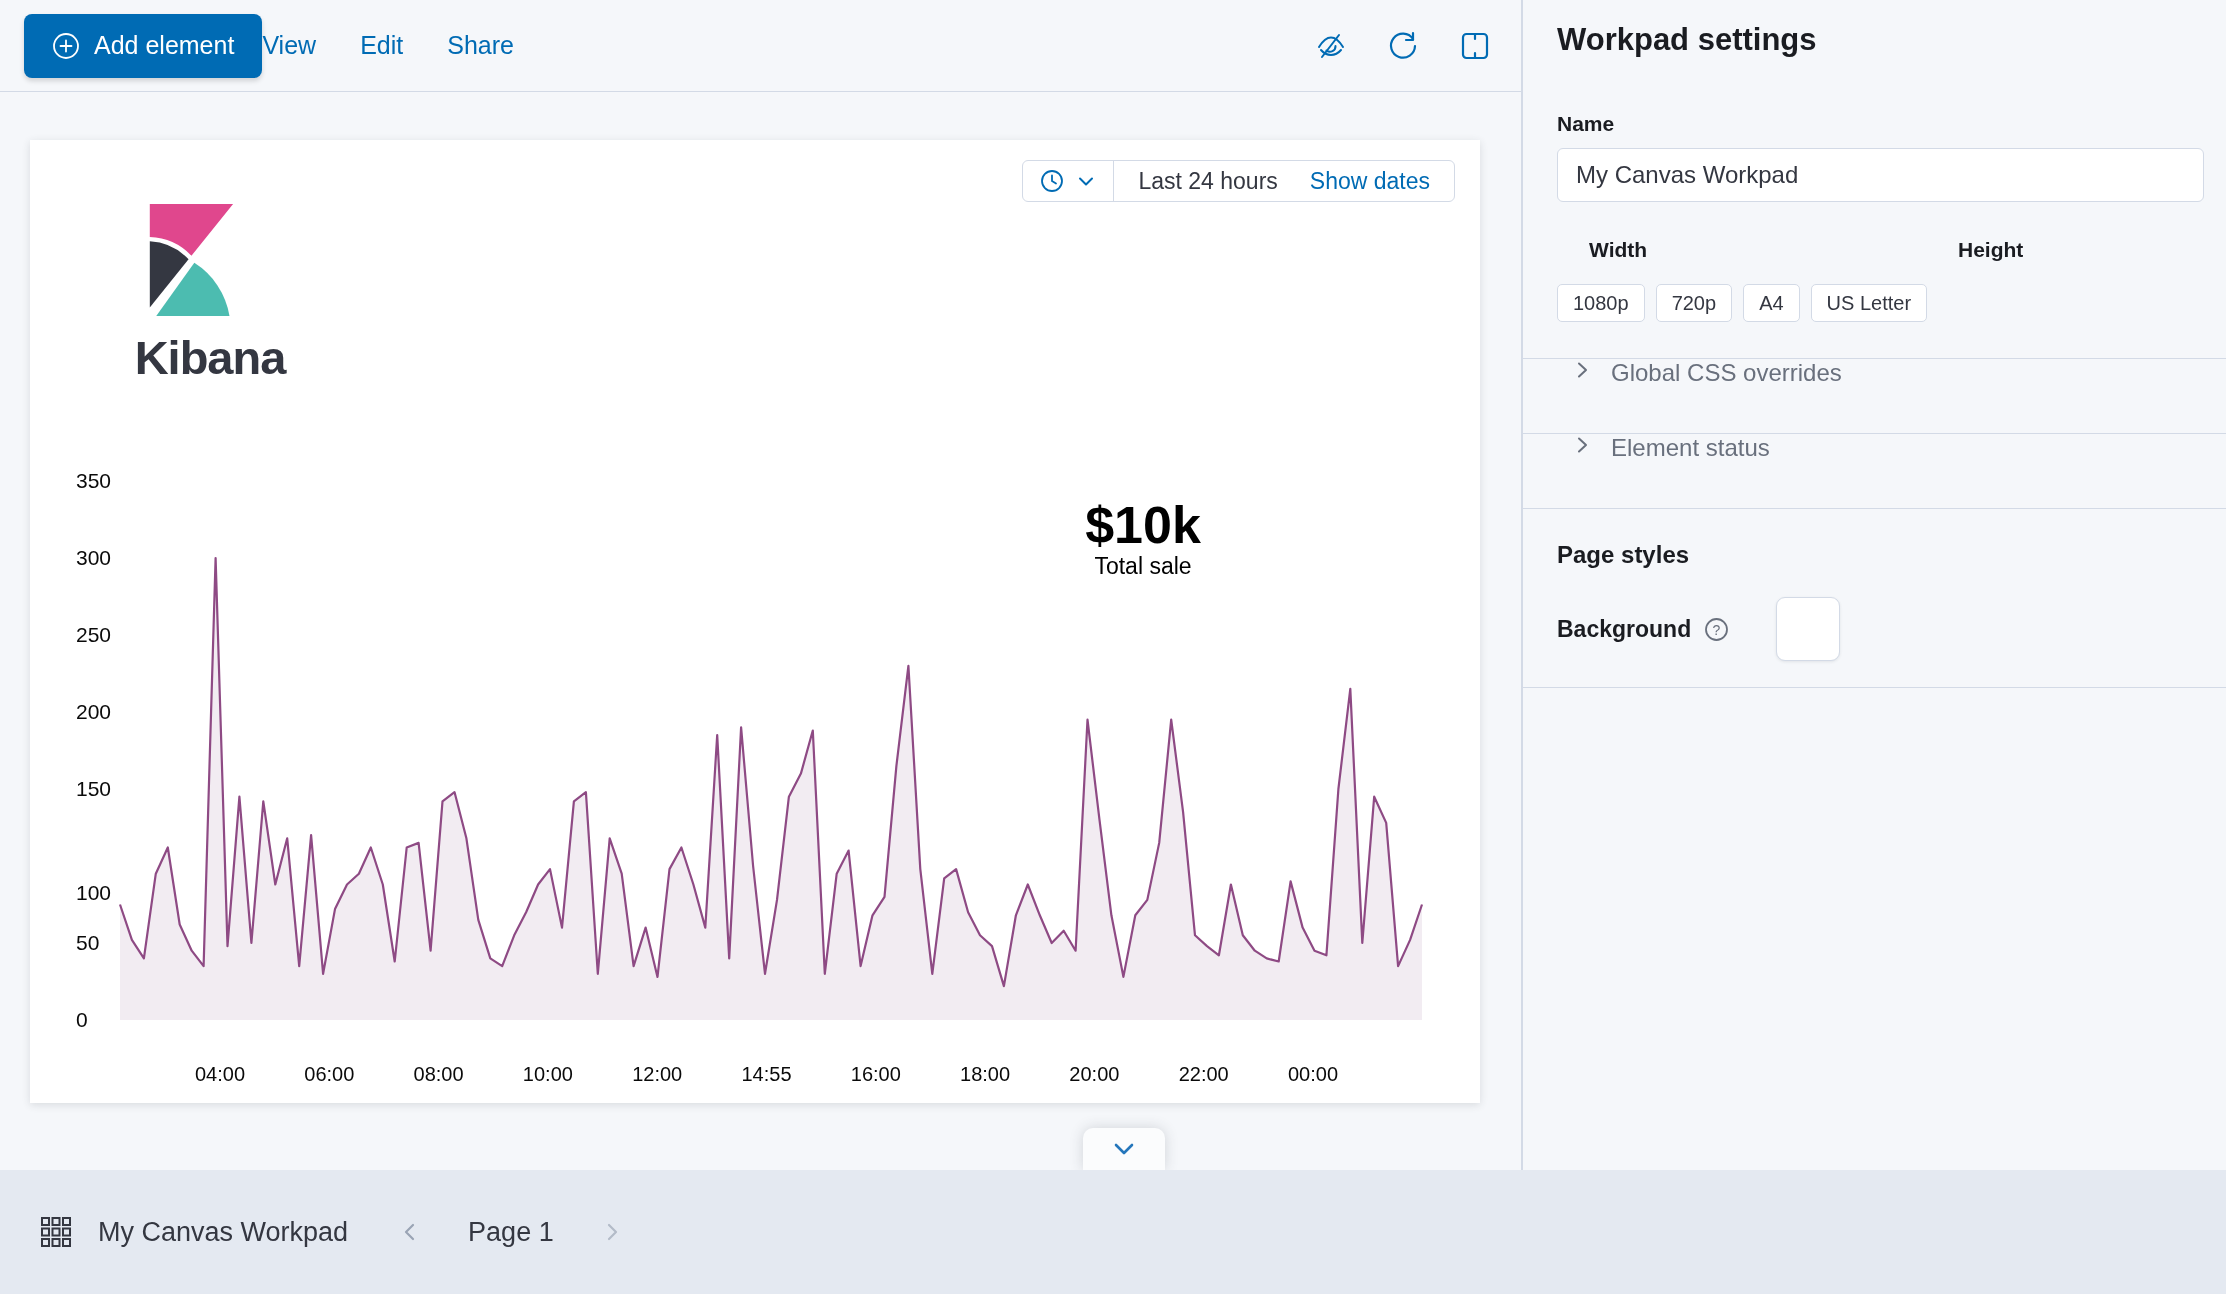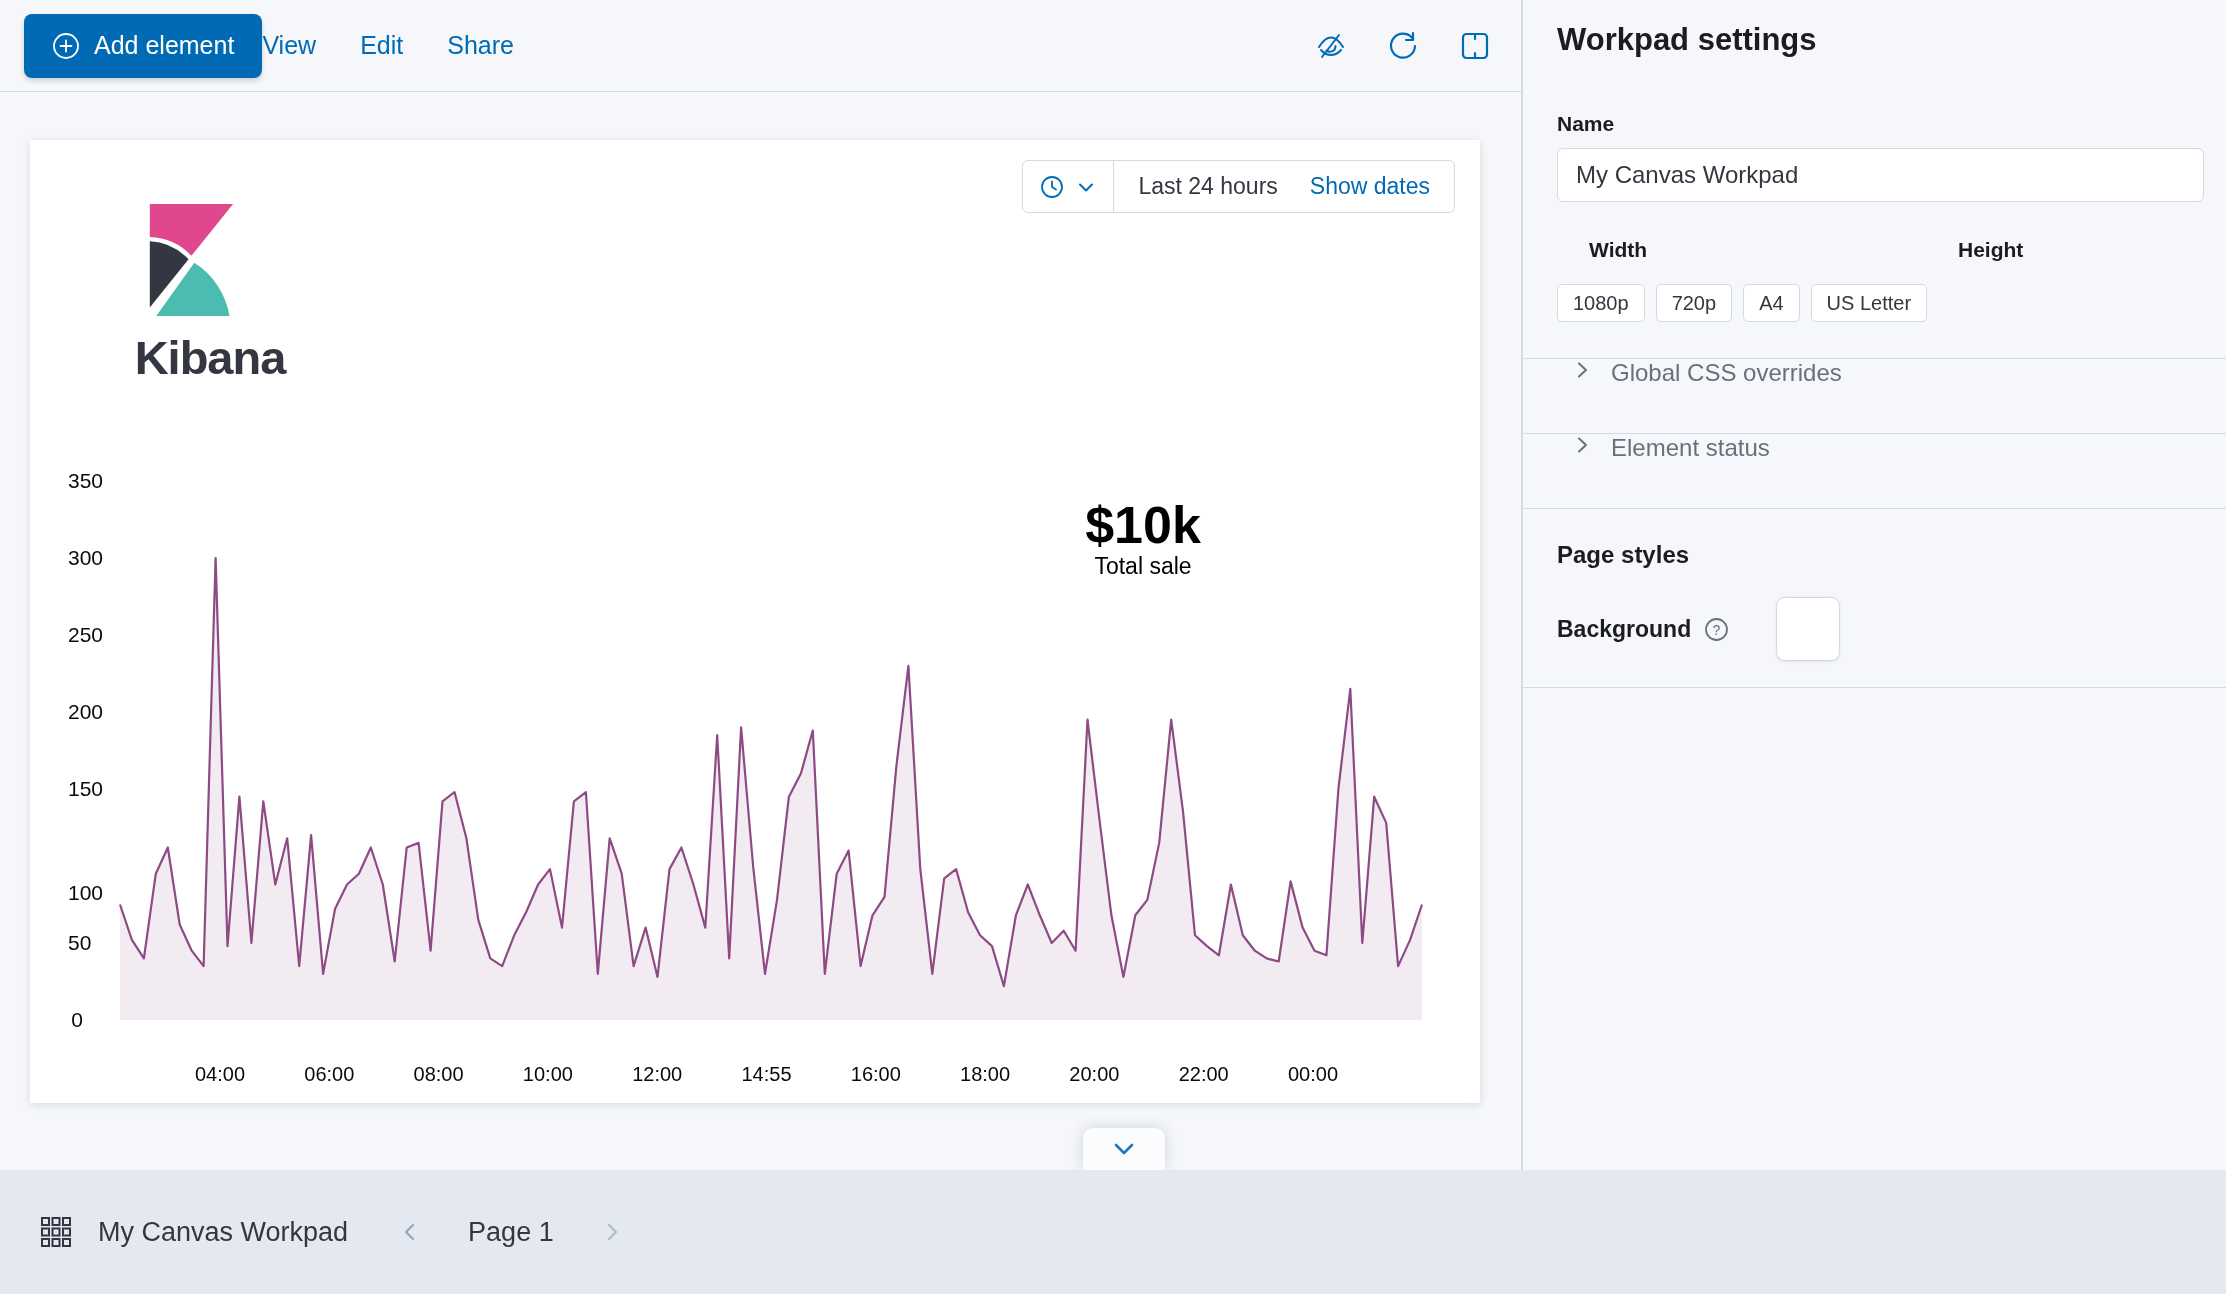--- a/index.html
+++ b/index.html
@@ -49,42 +49,42 @@
   
   .logo-el { position: absolute; left: 60px; top: 60px; width: 240px; height: 200px; }
   .logo-mark { position: absolute; left: 56px; top: 4px; width: 88px; height: 112px; }
   .logo-text {
     position: absolute; left: 4px; top: 130px; width: 232px; text-align: center;
     font-size: 47px; font-weight: 700; color: #343741; letter-spacing: -1px;
   }
 
   
   .time-filter {
-    position: absolute; top: 20px; right: 25px; height: 53px;
+    position: absolute; top: 20px; right: 25px; height: 42px;
     display: flex; align-items: stretch;
     background: #fff; border: 1px solid #D3DAE6; border-radius: 6px;
   }
   .tf-quick {
     display: flex; align-items: center; gap: 10px; padding: 0 16px;
     border-right: 1px solid #D3DAE6; cursor: pointer;
   }
   .tf-main { display: flex; align-items: center; gap: 32px; padding: 0 24px; cursor: pointer; }
   .tf-duration { font-size: 23px; color: #343741; }
   .tf-showdates { font-size: 23px; color: #006BB4; font-weight: 500; }
 
   
   .metric-el { position: absolute; left: 998px; top: 338px; width: 230px; text-align: center; }
   .metric-value { font-size: 52px; font-weight: 700; color: #000; line-height: 1.05; margin-top: 20px; }
   .metric-label { font-size: 23px; color: #000; }
 
   
   .chart-el { position: absolute; left: 0; top: 270px; width: 1450px; height: 690px; }
   .chart-svg { position: absolute; left: 90px; top: 71px; width: 1302px; height: 539px; overflow: visible; }
   .y-label {
-    position: absolute; left: 4px; width: 52px; text-align: center;
+    position: absolute; left: 12px; width: 52px; text-align: left;
     font-size: 21px; color: #0a0a0a; line-height: 26px; padding-left: 34px;
   }
   .x-label {
     position: absolute; width: 90px; text-align: center;
     font-size: 20px; color: #0a0a0a; line-height: 26px;
   }
 
   
   .collapse-btn {
     position: absolute; left: 1083px; top: 1036px; width: 82px; height: 42px;

